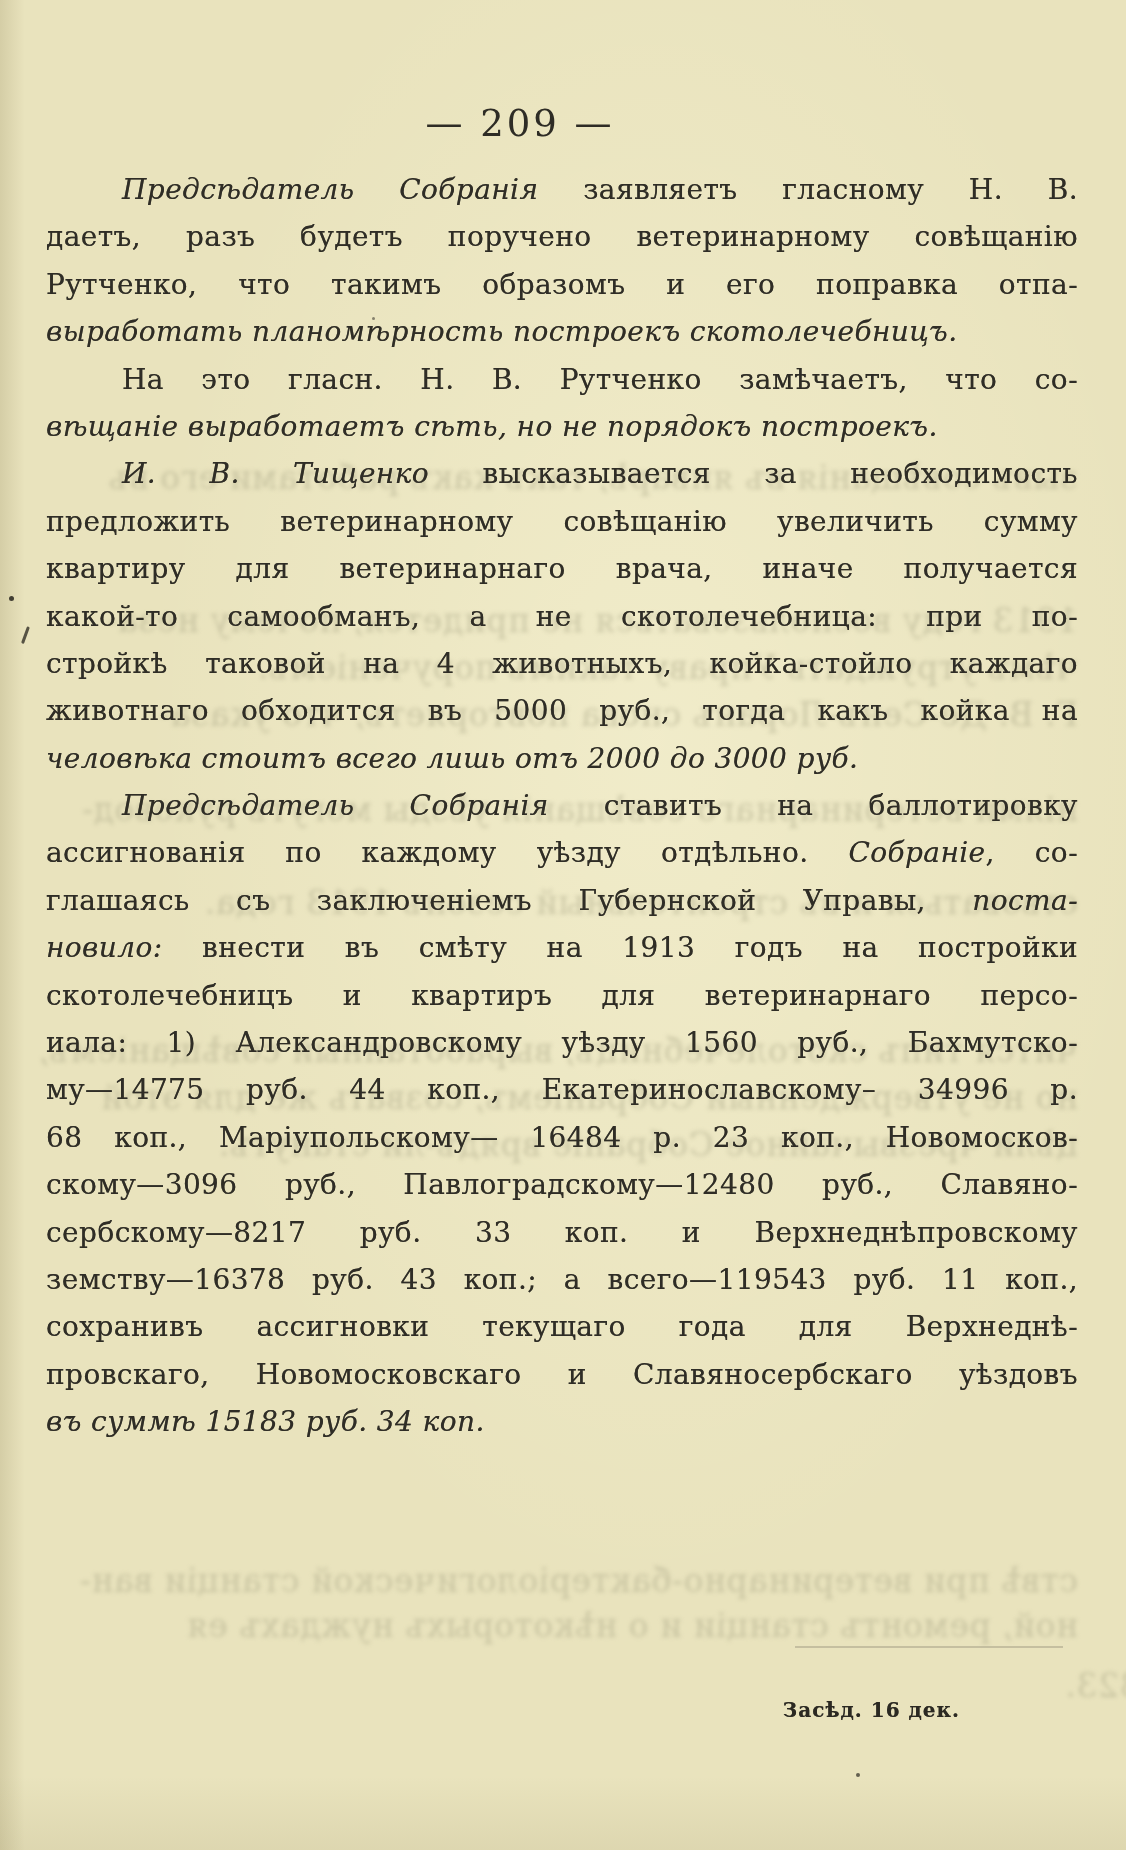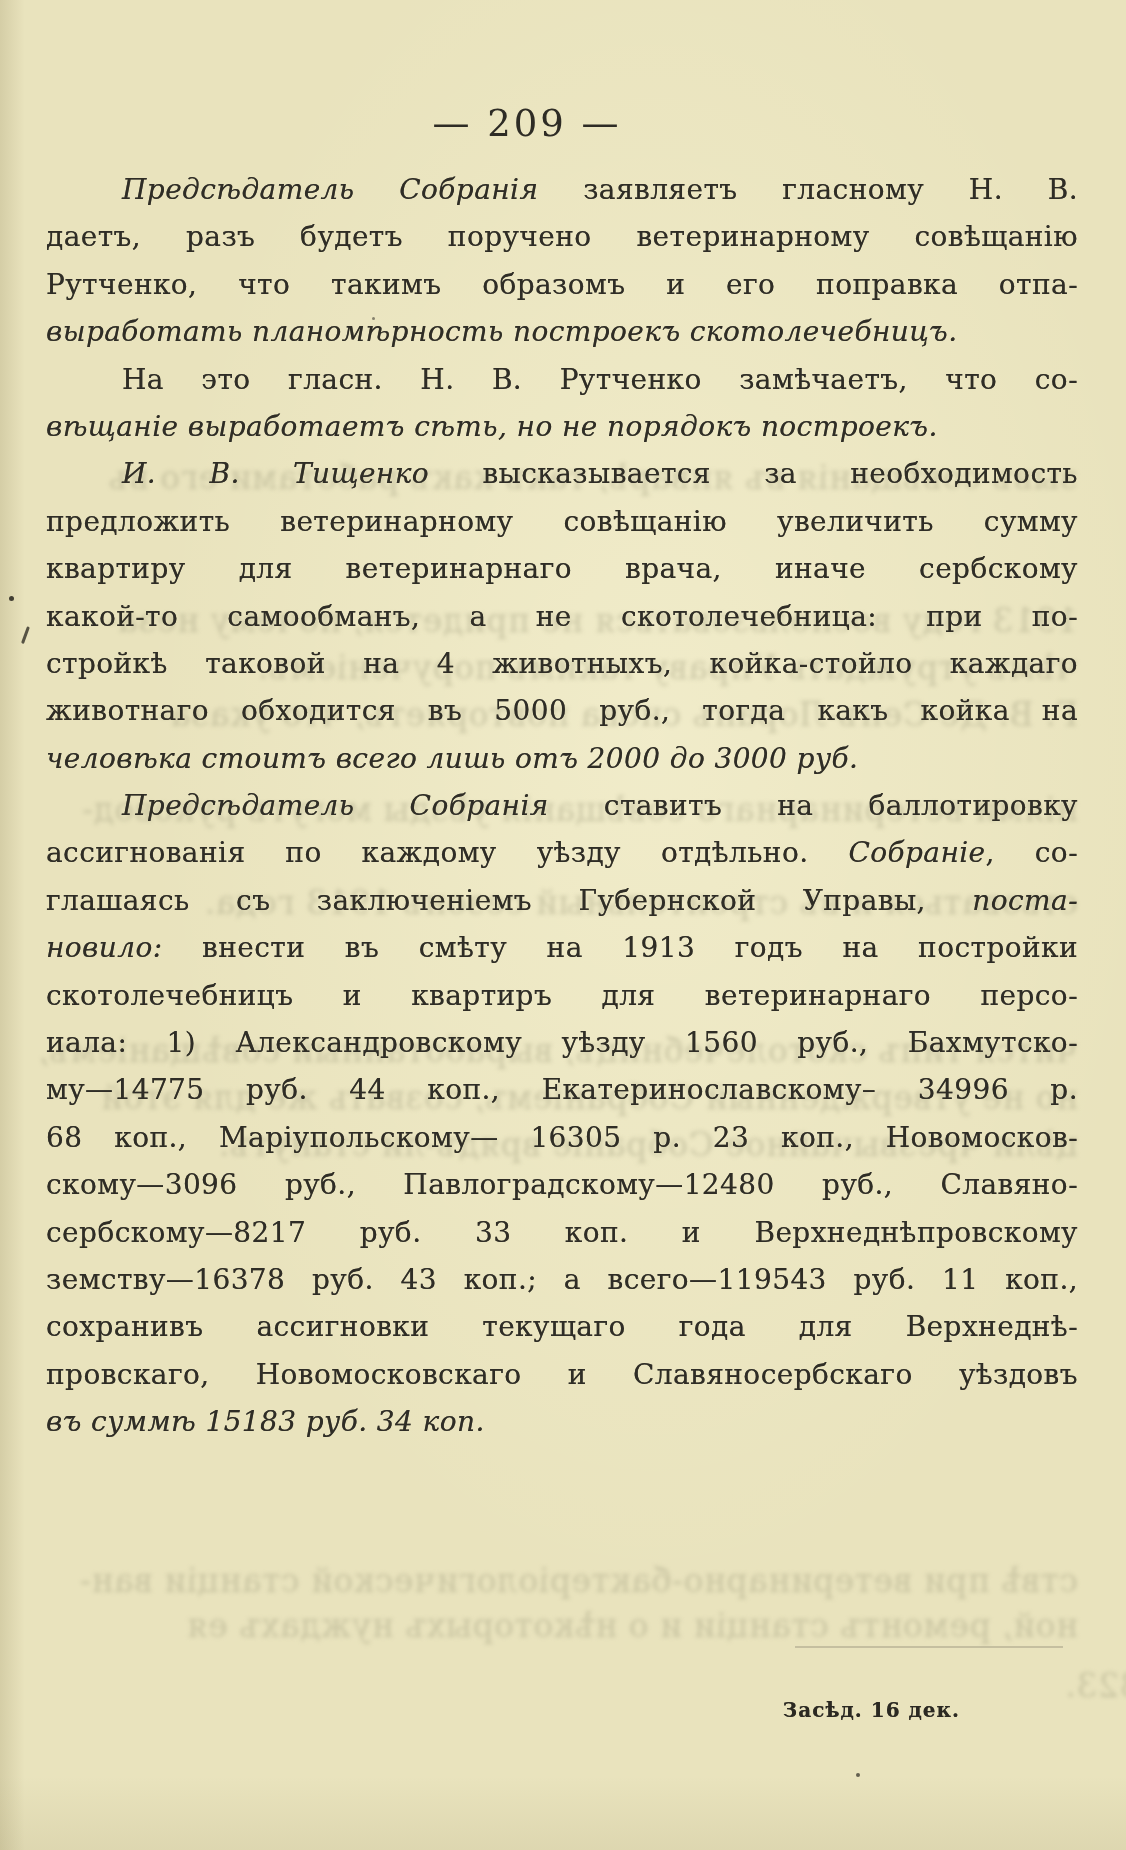--- a/index.html
+++ b/index.html
@@ -10,23 +10,24 @@
     background:
       radial-gradient(ellipse at 58% 40%, rgba(255,252,225,.35) 0%, rgba(255,252,225,0) 55%),
       linear-gradient(90deg, rgba(120,108,62,.18) 0%, rgba(120,108,62,0) 2.2%),
       linear-gradient(0deg, rgba(120,108,62,.10) 0%, rgba(120,108,62,0) 4%),
       #e9e3bd;
     font-family:"DejaVu Serif", serif;
     color:#2f2d26;
     overflow:hidden;
   }
   .pageno{
-    position:absolute;top:102px;left:16px;width:1022px;
+    position:absolute;top:102px;left:0;width:1022px;
     text-align:center;font-size:37px;letter-spacing:3px;
     color:#2e2c25;
+    padding-left:9px;
   }
   .text-block{
     position:absolute;left:46px;top:166px;width:1032px;
   }
   .para{margin:0;padding:0;}
   .para + .para{}
   .line{
     font-size:28px;
     line-height:47.4px;height:47.4px;
     text-align:justify;
@@ -102,35 +103,35 @@
         <div class="line"><span>Рутченко, что такимъ образомъ и его поправка отпа-</span></div>
         <div class="line last"><span>выработать планомѣрность построекъ скотолечебницъ.</span></div>
       </div>
       <div class="para">
         <div class="line indent"><span>На это гласн. Н. В. Рутченко замѣчаетъ, что со-</span></div>
         <div class="line last"><span>вѣщаніе выработаетъ сѣть, но не порядокъ построекъ.</span></div>
       </div>
       <div class="para">
         <div class="line indent"><span class="it">И. В. Тищенко</span><span> высказывается за необходимость</span></div>
         <div class="line"><span>предложить ветеринарному совѣщанію увеличить сумму</span></div>
-        <div class="line"><span>квартиру для ветеринарнаго врача, иначе сербскому</span></div>
+        <div class="line"><span>квартиру для ветеринарнаго врача, иначе получается</span></div>
         <div class="line"><span>какой-то самообманъ, а не скотолечебница: при по-</span></div>
         <div class="line"><span>стройкѣ таковой на 4 животныхъ, койка-стойло каждаго</span></div>
         <div class="line"><span>животнаго обходится въ 5000 руб., тогда какъ койка на</span></div>
         <div class="line last"><span>человѣка стоитъ всего лишь отъ 2000 до 3000 руб.</span></div>
       </div>
       <div class="para">
         <div class="line indent"><span class="it">Предсѣдатель Собранія</span><span> ставитъ на баллотировку</span></div>
         <div class="line"><span>ассигнованія по каждому уѣзду отдѣльно. </span><span class="it">Собраніе</span><span>, со-</span></div>
         <div class="line"><span>глашаясь съ заключеніемъ Губернской Управы, </span><span class="it">поста-</span></div>
         <div class="line"><span class="it">новило:</span><span> внести въ смѣту на 1913 годъ на постройки</span></div>
         <div class="line"><span>скотолечебницъ и квартиръ для ветеринарнаго персо-</span></div>
         <div class="line"><span>иала: 1) Александровскому уѣзду 1560 руб., Бахмутско-</span></div>
         <div class="line"><span>му—14775 руб. 44 коп., Екатеринославскому– 34996 р.</span></div>
-        <div class="line"><span>68 коп., Маріупольскому— 16305 р. 23 коп., Новомосков-</span></div>
+        <div class="line"><span>68 коп., Маріупольскому— 16484 р. 23 коп., Новомосков-</span></div>
         <div class="line"><span>скому—3096 руб., Павлоградскому—12480 руб., Славяно-</span></div>
         <div class="line"><span>сербскому—8217 руб. 33 коп. и Верхнеднѣпровскому</span></div>
         <div class="line"><span>земству—16378 руб. 43 коп.; а всего—119543 руб. 11 коп.,</span></div>
         <div class="line"><span>сохранивъ ассигновки текущаго года для Верхнеднѣ-</span></div>
         <div class="line"><span>провскаго, Новомосковскаго и Славяносербскаго уѣздовъ</span></div>
         <div class="line last"><span>въ суммѣ 15183 руб. 34 коп.</span></div>
       </div>
     </div>
 
   <div class="footer-note">Засѣд. 16 дек.</div>

